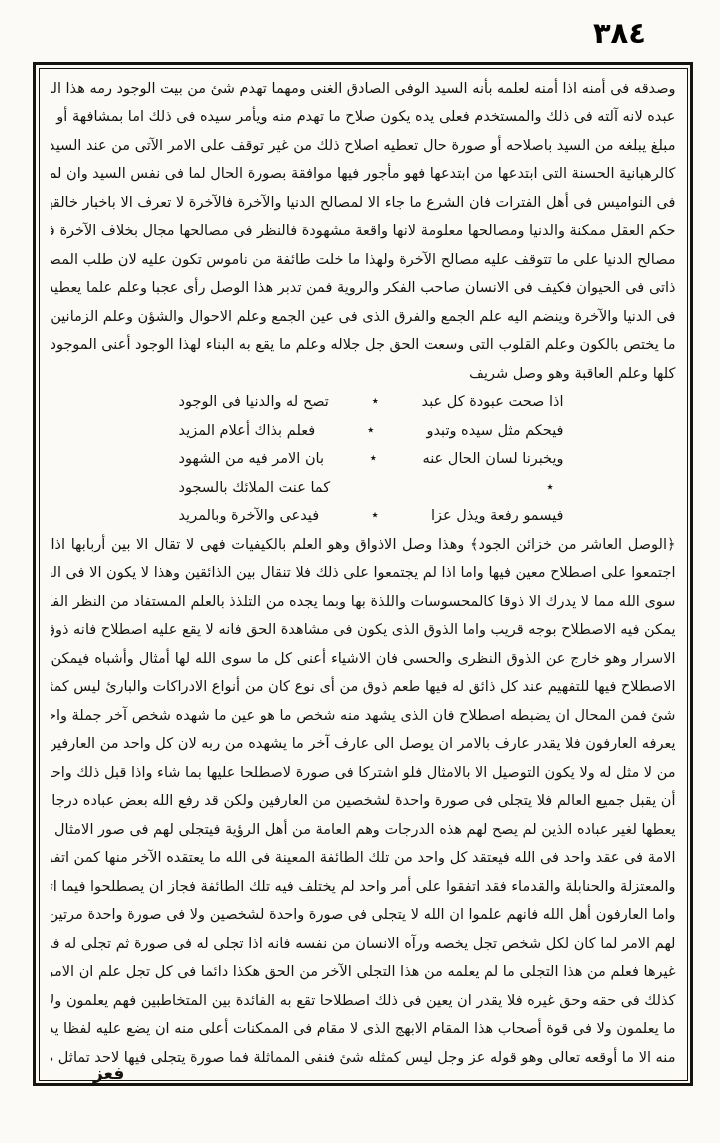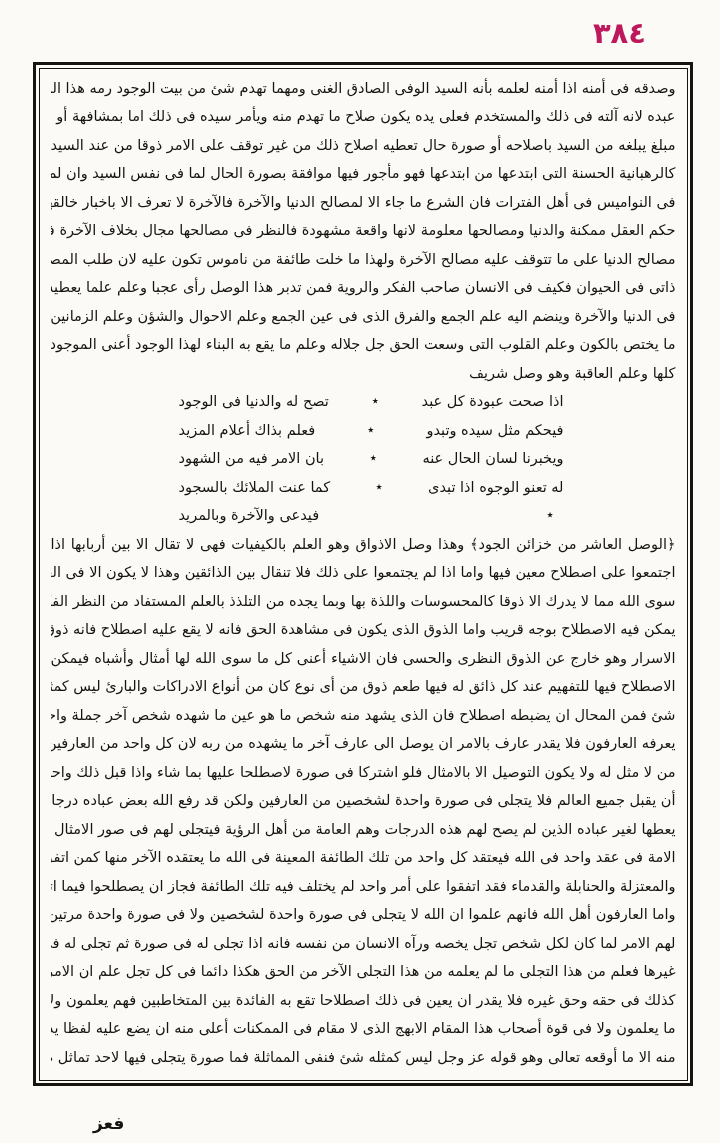--- a/index.html
+++ b/index.html
@@ -10,21 +10,21 @@
     color: #17130e;
     position: relative;
     overflow: hidden;
   }
   .page-number {
     position: absolute;
     top: 16px; right: 74px;
     font-size: 29px;
     font-weight: bold;
     letter-spacing: 2px;
-    color: #be185d;
+    color: #000000;
   }
   .text-frame {
     position: absolute;
     left: 33px; top: 62px;
     width: 660px; height: 1024px;
     box-sizing: border-box;
     border: 3.5px solid #17130e;
     background: #fbfaf6;
   }
   .frame-inner {
@@ -66,41 +66,41 @@
     overflow: hidden;
   }
   .verse .sep {
     font-size: 13px;
     padding: 0 10px;
     flex: 0 0 auto;
   }
   .verse .hemistich { flex: 0 0 auto; }
   .catchword {
     position: absolute;
-    top: 1113px; left: 93px;
+    top: 1063px; left: 93px;
     font-size: 17px;
     font-weight: bold;
     direction: rtl;
   }
 </style>
 </head>
 <body>
 
 <div class="page-number">٣٨٤</div>
 
 <div class="text-frame">
   <div class="frame-inner">
 
     <div class="prose-top">
 
         <div class="line">وصدقه فى أمنه اذا أمنه لعلمه بأنه السيد الوفى الصادق الغنى ومهما تهدم شئ من بيت الوجود رمه هذا السيد بيد</div>
 
         <div class="line">عبده لانه آلته فى ذلك والمستخدم فعلى يده يكون صلاح ما تهدم منه ويأمر سيده فى ذلك اما بمشافهة أو بتبليغ</div>
 
-        <div class="line">مبلغ يبلغه من السيد باصلاحه أو صورة حال تعطيه اصلاح ذلك من غير توقف على الامر ذوقا من عند السيد</div>
+        <div class="line">مبلغ يبلغه من السيد باصلاحه أو صورة حال تعطيه اصلاح ذلك من غير توقف على الامر الآتى من عند السيد</div>
 
         <div class="line">كالرهبانية الحسنة التى ابتدعها من ابتدعها فهو مأجور فيها موافقة بصورة الحال لما فى نفس السيد وان لم يأمر بها</div>
 
         <div class="line">فى النواميس فى أهل الفترات فان الشرع ما جاء الا لمصالح الدنيا والآخرة فالآخرة لا تعرف الا باخبار خالقها وانها فى</div>
 
         <div class="line">حكم العقل ممكنة والدنيا ومصالحها معلومة لانها واقعة مشهودة فالنظر فى مصالحها مجال بخلاف الآخرة فلا تتوقف</div>
 
         <div class="line">مصالح الدنيا على ما تتوقف عليه مصالح الآخرة ولهذا ما خلت طائفة من ناموس تكون عليه لان طلب المصالح</div>
 
         <div class="line">ذاتى فى الحيوان فكيف فى الانسان صاحب الفكر والروية فمن تدبر هذا الوصل رأى عجبا وعلم علما يعطيه الرفعة</div>
@@ -126,26 +126,26 @@
           <span class="hemistich">فعلم بذاك أعلام المزيد</span>
         </div>
 
         <div class="verse">
           <span class="hemistich">ويخبرنا لسان الحال عنه</span>
           <span class="sep">٭</span>
           <span class="hemistich">بان الامر فيه من الشهود</span>
         </div>
 
         <div class="verse">
-          <span class="hemistich">له تعنو الوجوه اذا تبدى</span>
           <span class="sep">٭</span>
           <span class="hemistich">كما عنت الملائك بالسجود</span>
         </div>
 
         <div class="verse">
+          <span class="hemistich">فيسمو رفعة ويذل عزا</span>
           <span class="sep">٭</span>
           <span class="hemistich">فيدعى والآخرة وبالمريد</span>
         </div>
       </div>
 
     <div class="prose-bottom">
 
         <div class="line">﴿الوصل العاشر من خزائن الجود﴾ وهذا وصل الاذواق وهو العلم بالكيفيات فهى لا تقال الا بين أربابها اذا</div>
 
         <div class="line">اجتمعوا على اصطلاح معين فيها واما اذا لم يجتمعوا على ذلك فلا تنقال بين الذائقين وهذا لا يكون الا فى العلم بما</div>

